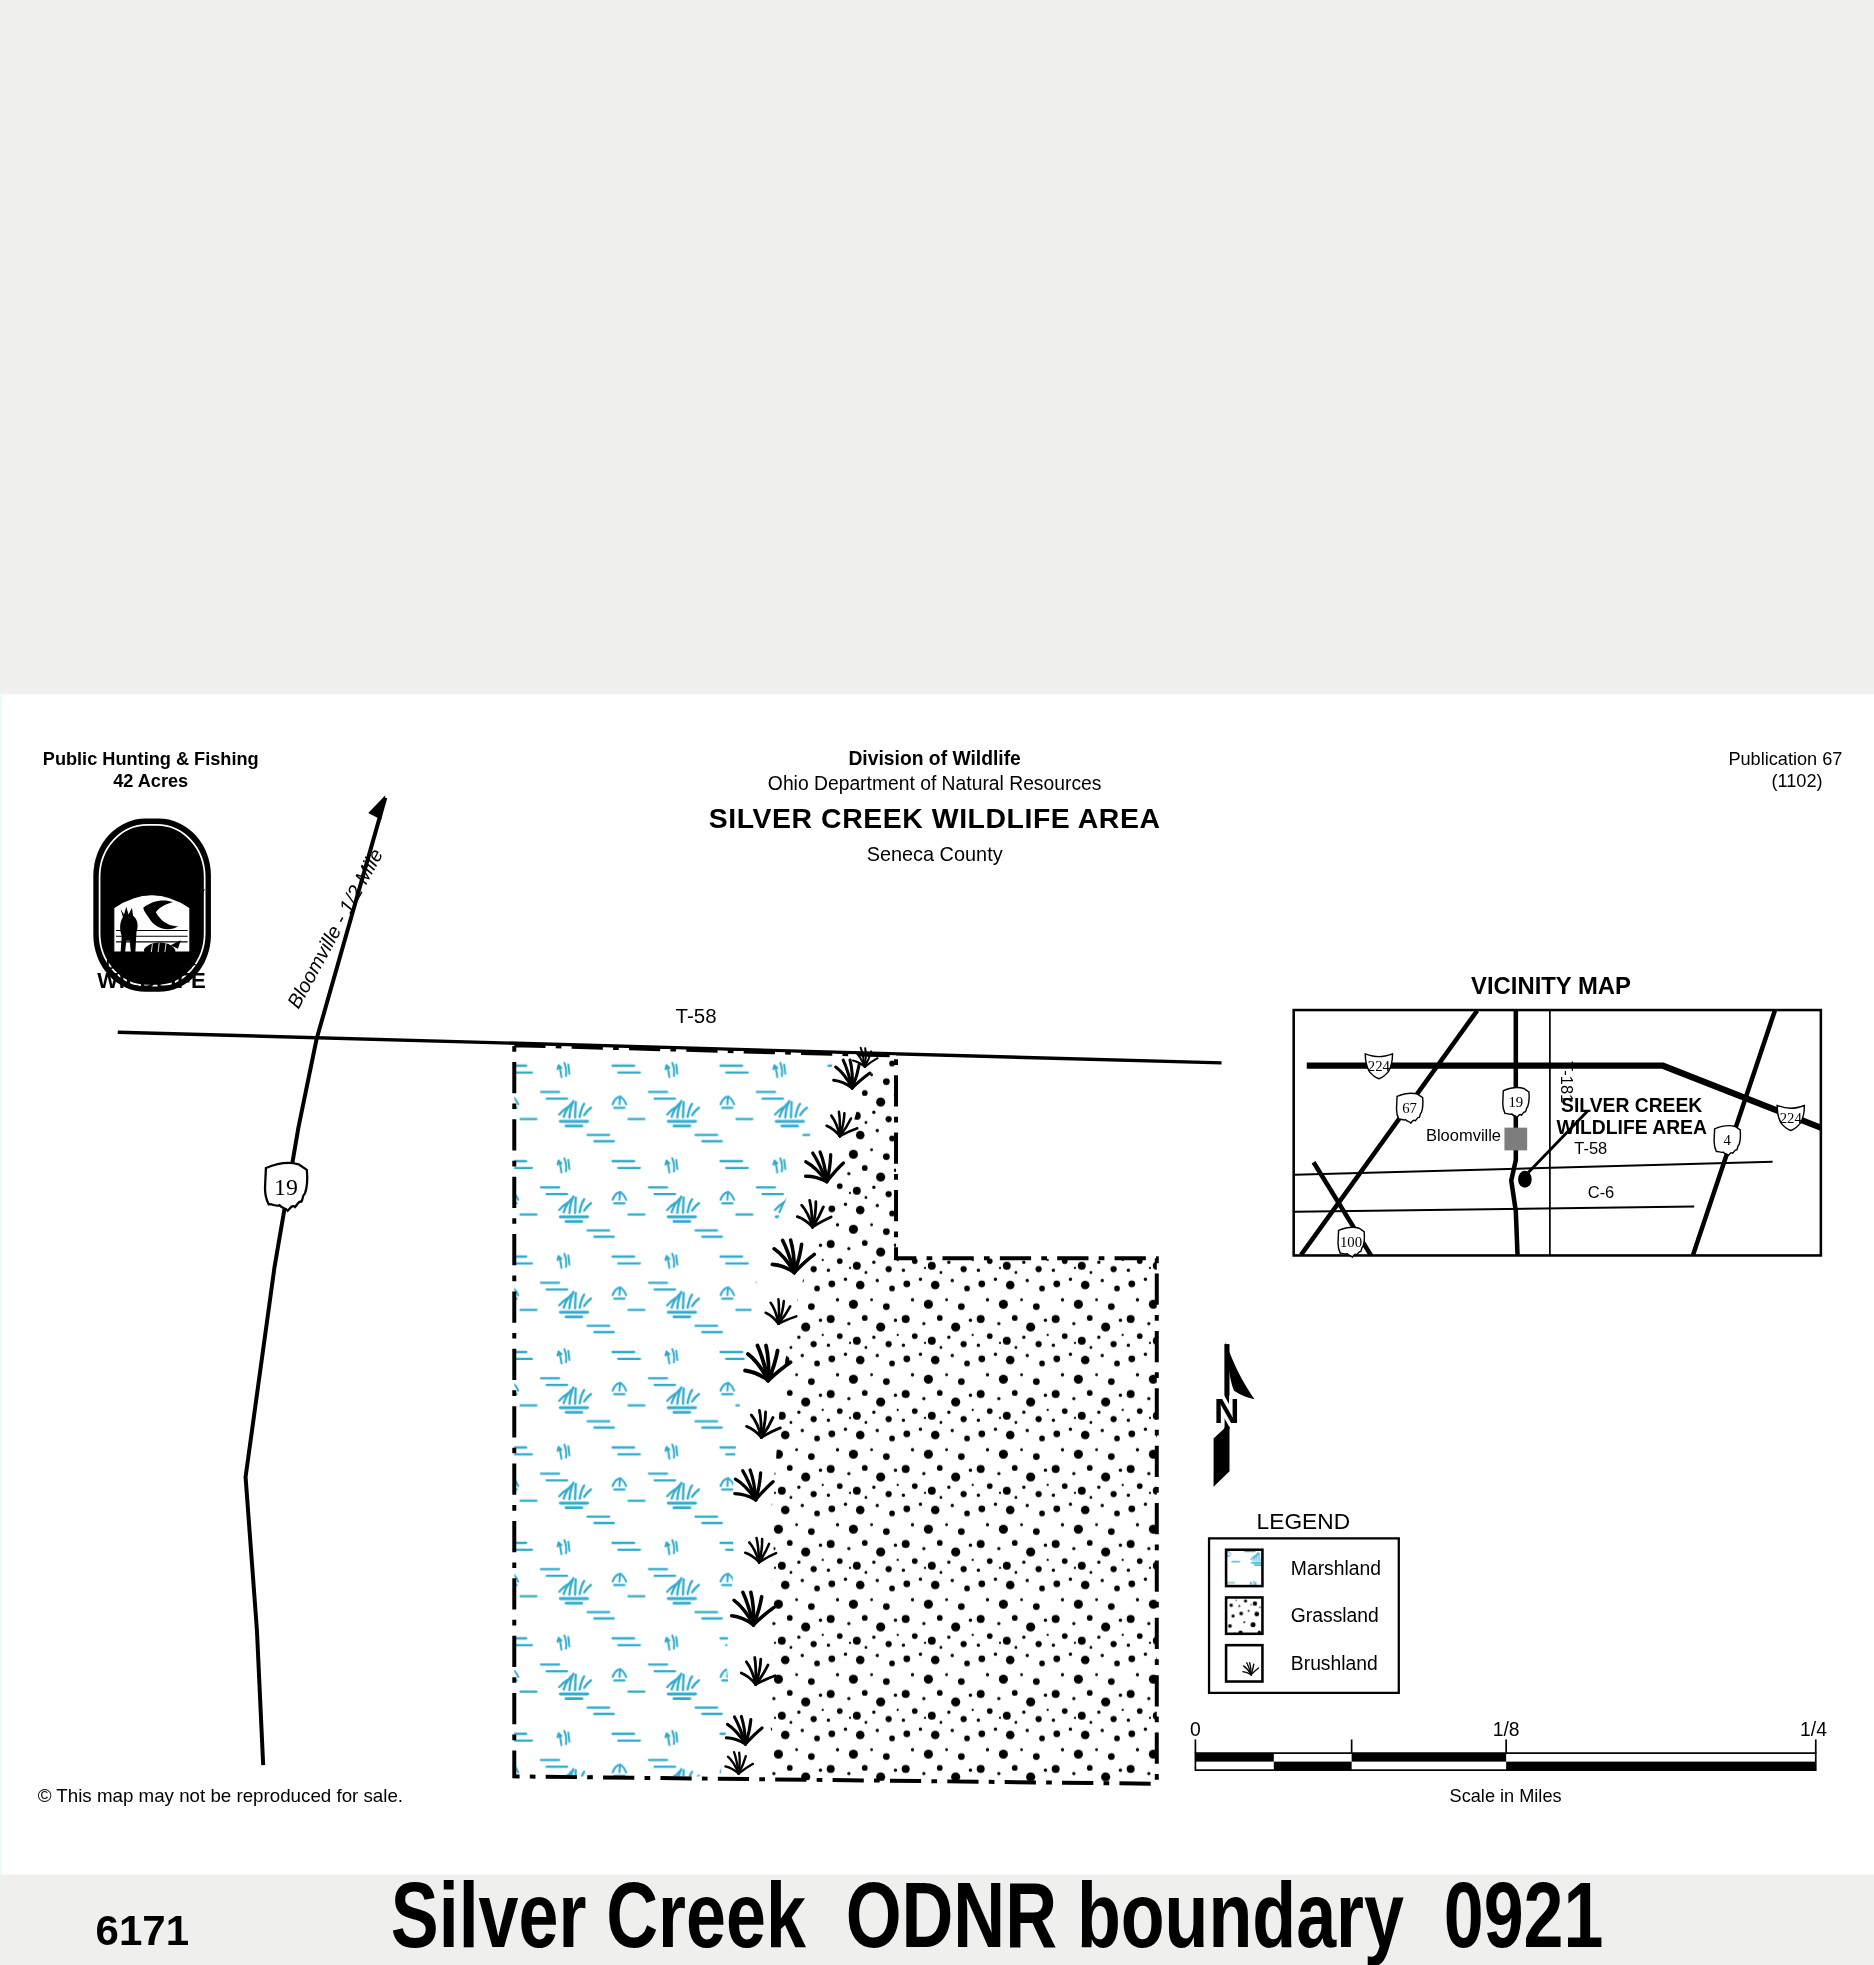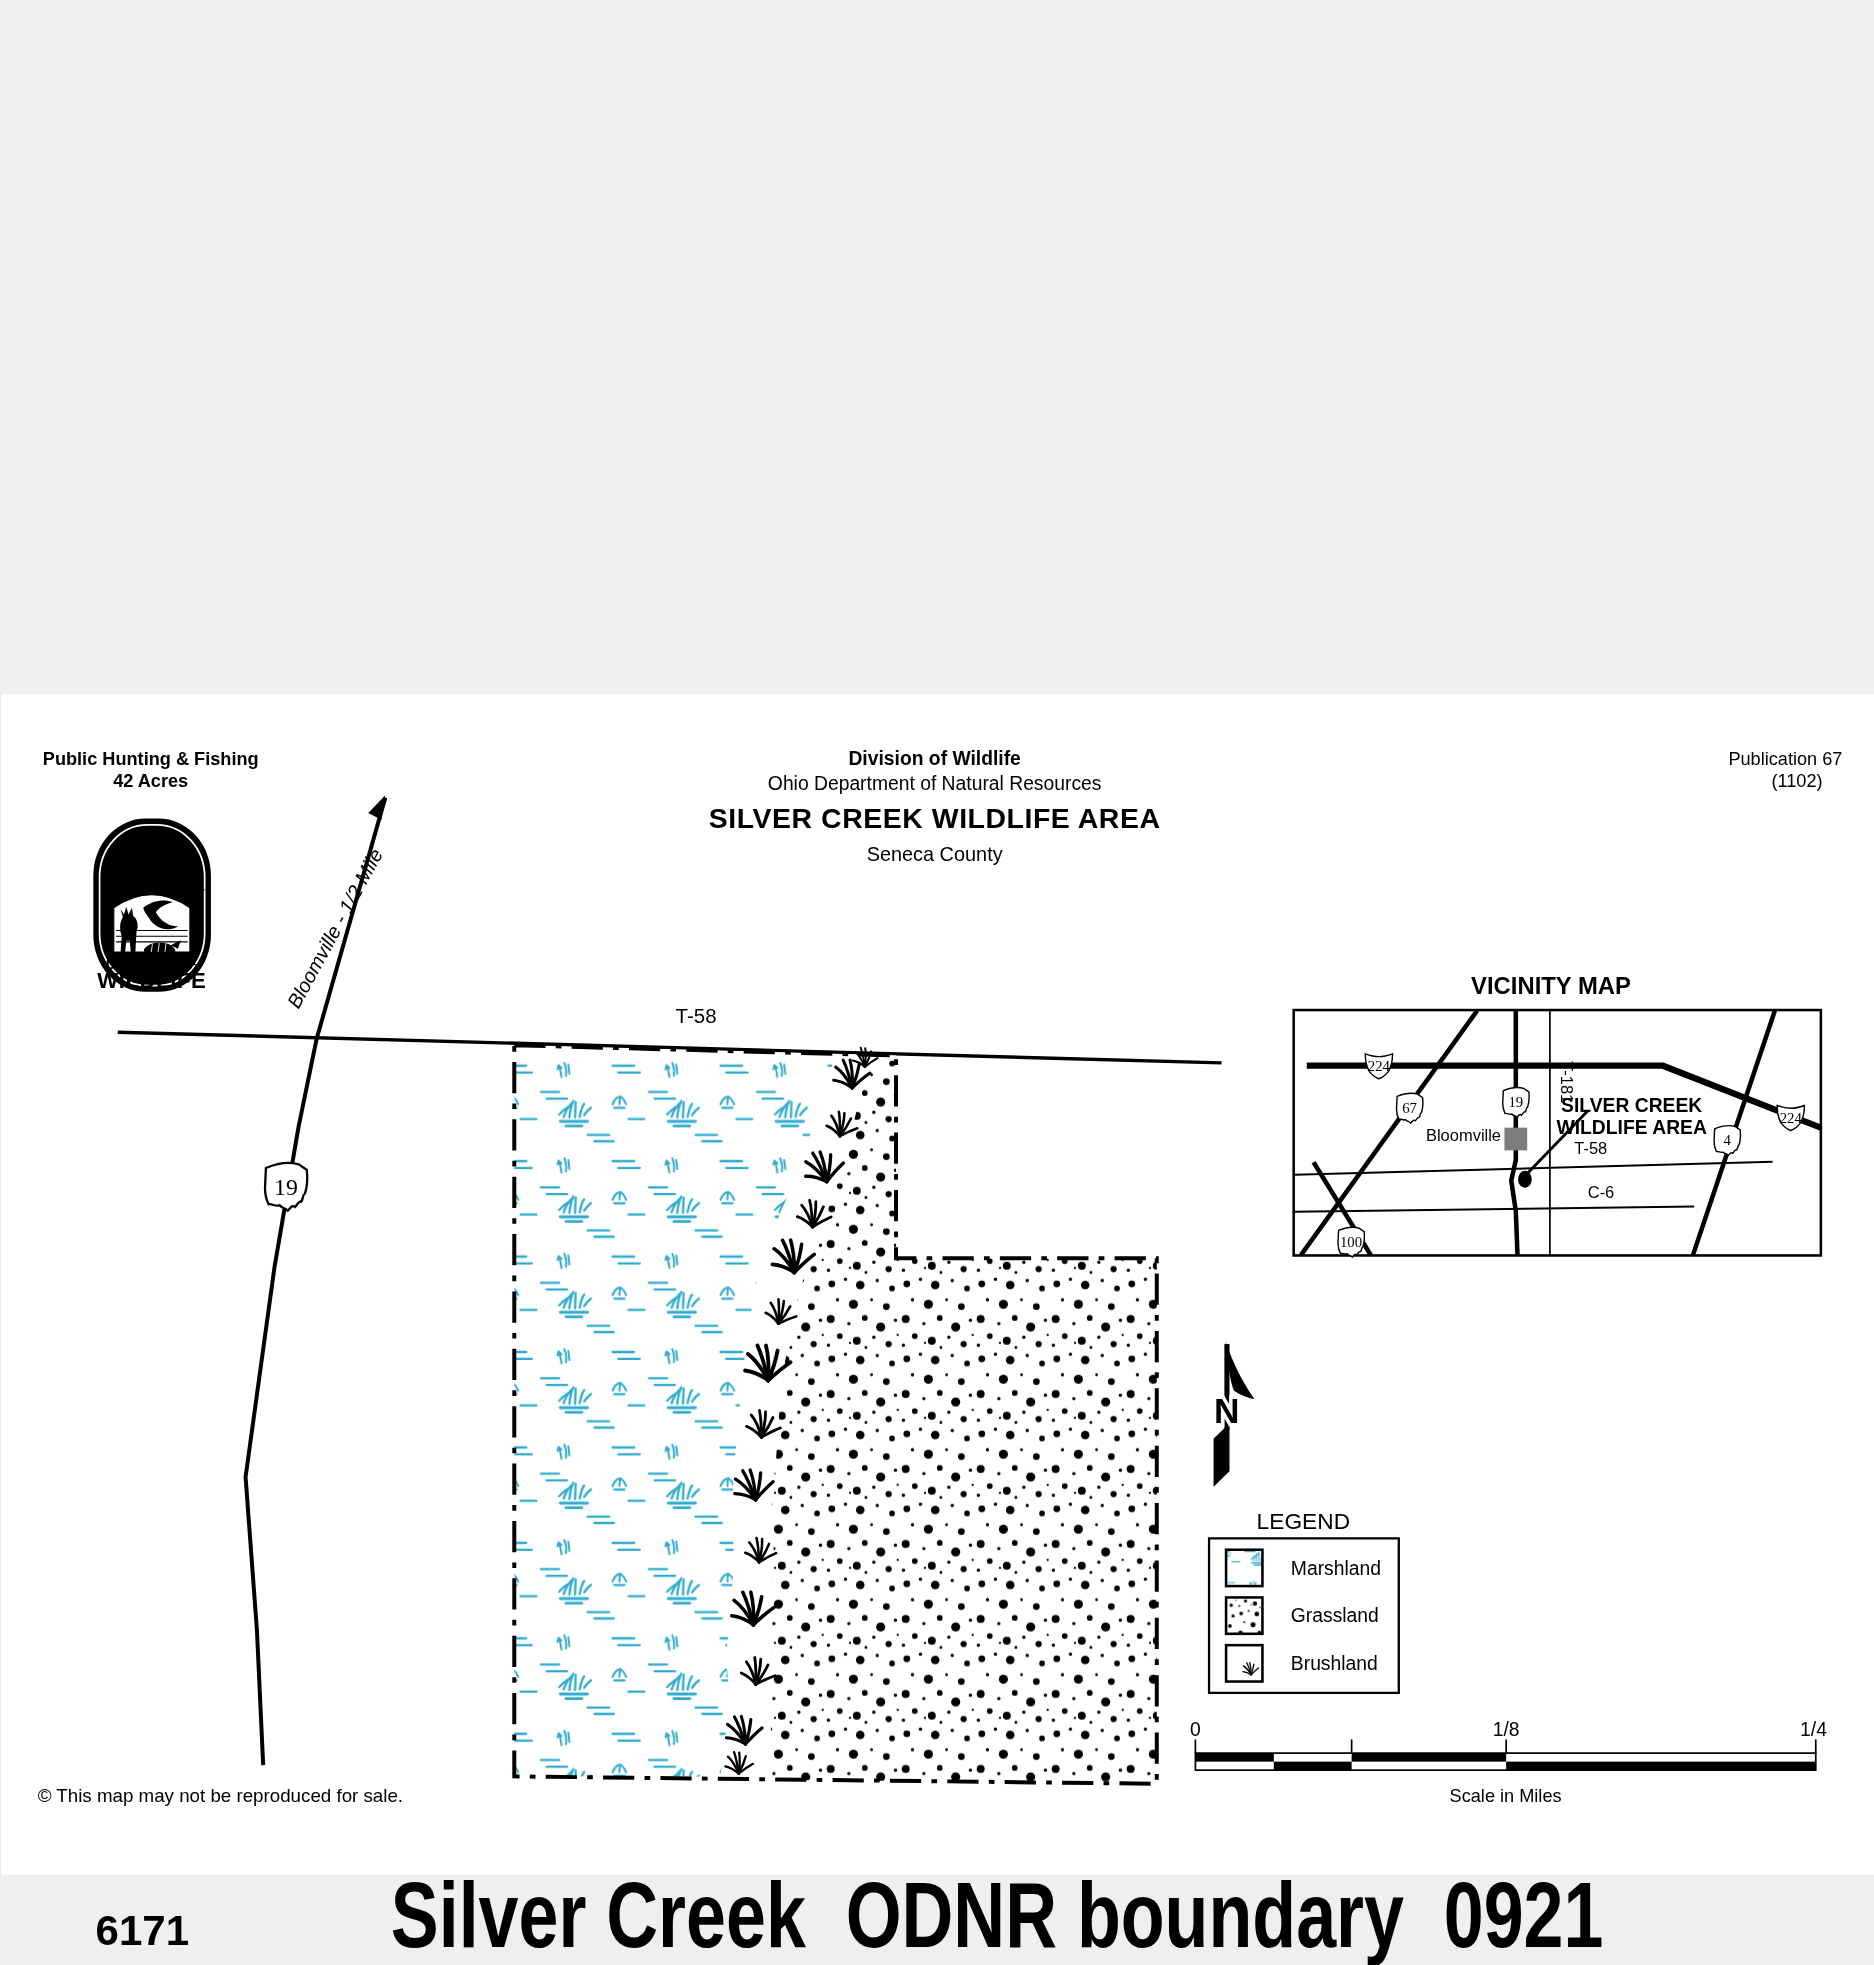--- a/index.html
+++ b/index.html
@@ -1,16 +1,16 @@
 <!DOCTYPE html>
 <html style="font-size:9px"><head>
 <meta charset="utf-8">
 <style>
   html,body{margin:0;padding:0;background:#ffffff;}
-  #page{position:relative;width:1875px;height:1965px;background:#737373;overflow:hidden;}
+  #page{position:relative;width:1875px;height:1965px;background:#5eead4;overflow:hidden;}
   svg{display:block;}
   text{font-family:"Liberation Sans",sans-serif;fill:#000;}
   .ser{font-family:"Liberation Serif",serif;}
   .b{font-weight:bold;}
   .i{font-style:italic;}
   .pre{white-space:pre;}
 </style>
 </head>
 <body>
 

